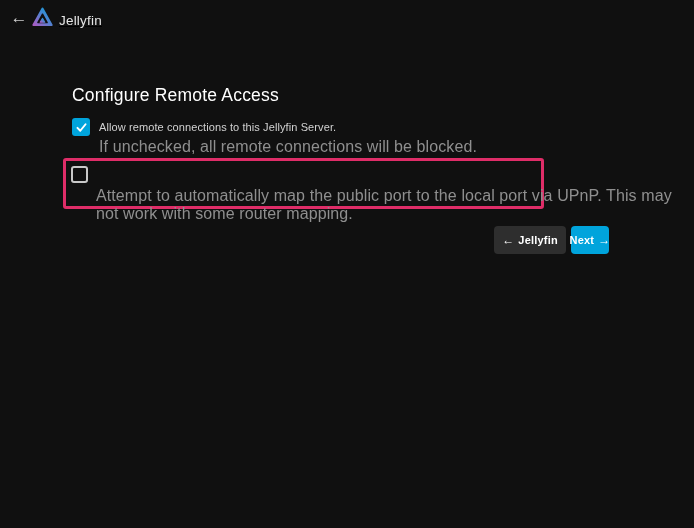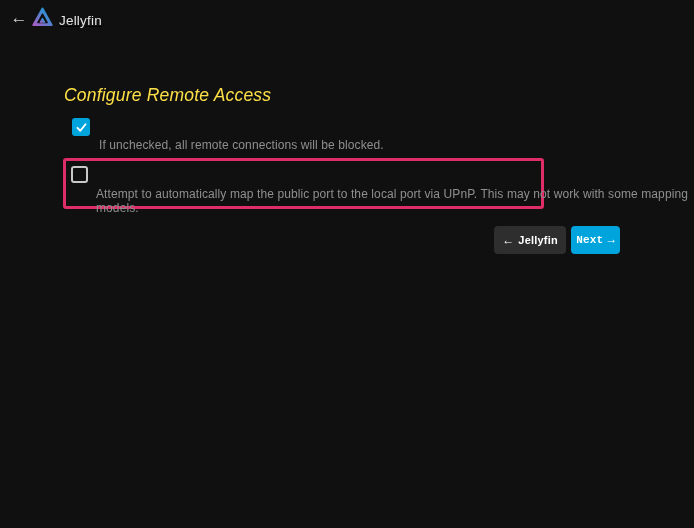--- a/index.html
+++ b/index.html
@@ -34,26 +34,25 @@
   .brand {
     margin-left: 6px;
     color: #e6e6e6;
     font-size: 13.5px;
     font-weight: 400;
     letter-spacing: 0.2px;
   }
   
   .page-title {
     position: absolute;
-    left: 64px; top: 85px;
+    left: 72px; top: 85px;
     font-size: 17.5px;
     font-weight: 400;
-    color: #fde047;
+    color: #ffffff;
     letter-spacing: 0.2px;
-    font-style: italic;
   }
   
   .checkbox {
     position: absolute;
     width: 18px; height: 18px;
     border-radius: 3px;
     cursor: pointer;
   }
   .checkbox.checked {
     background: #00a4dc;
@@ -66,21 +65,21 @@
   }
   .opt-label {
     position: absolute;
     font-size: 11px;
     color: #d2d2d2;
     cursor: pointer;
     letter-spacing: 0.1px;
   }
   .opt-help {
     position: absolute;
-    font-size: 12px;
+    font-size: 16px;
     color: #8f8f8f;
     letter-spacing: 0.1px;
   }
   
   .highlight-box {
     position: absolute;
     left: 63px; top: 158px;
     width: 481px; height: 51px;
     border: 3px solid #df2d68;
     border-radius: 3px;
@@ -102,23 +101,22 @@
     cursor: pointer;
     letter-spacing: 0.2px;
   }
   .btn-previous {
     left: 494px;
     width: 72px;
     background: #2e2e2e;
   }
   .btn-next {
     left: 571px;
-    width: 49px;
+    width: 38px;
     background: #00a4dc;
-    font-family: Liberation Mono, monospace;
   }
   .btn .arrow { font-weight: 400; font-size: 12px; line-height: 1; }
 </style>
 </head>
 <body>
 
 <div class="page">
 
   <button class="back-btn">
     <span>←</span>
@@ -139,26 +137,27 @@
     <span class="brand">Jellyfin</span>
   </div>
 
   <h1 class="page-title">Configure Remote Access</h1>
 
   <div class="checkbox checked" style="left:72px; top:118px;">
     <svg width="13" height="13" viewBox="0 0 16 16">
       <polyline points="3,8.5 6.5,12 13,4" fill="none" stroke="#ffffff" stroke-width="2.4" stroke-linecap="round" stroke-linejoin="round"></polyline>
     </svg>
   </div>
+  <label class="opt-label" style="left:99px; top:121px;">Allow remote connections to this Jellyfin Server.</label>
   <div class="opt-help" style="left:99px; top:138px;">If unchecked, all remote connections will be blocked.</div>
 
   <div class="highlight-box"></div>
 
   <div class="checkbox unchecked" style="left:71px; top:166px;"></div>
-  <div class="opt-help" style="left:96px; top:187px;">Attempt to automatically map the public port to the local port via UPnP. This may not work with some mapping models.</div>
+  <div class="opt-help" style="left:96px; top:187px;">Attempt to automatically map the public port to the local port via UPnP. This may not work with some router mapping.</div>
 
   <button class="btn btn-previous">
     <span class="arrow">←</span>
     <span>Jellyfin</span>
   </button>
   <button class="btn btn-next">
     <span>Next</span>
     <span class="arrow">→</span>
   </button>
 

